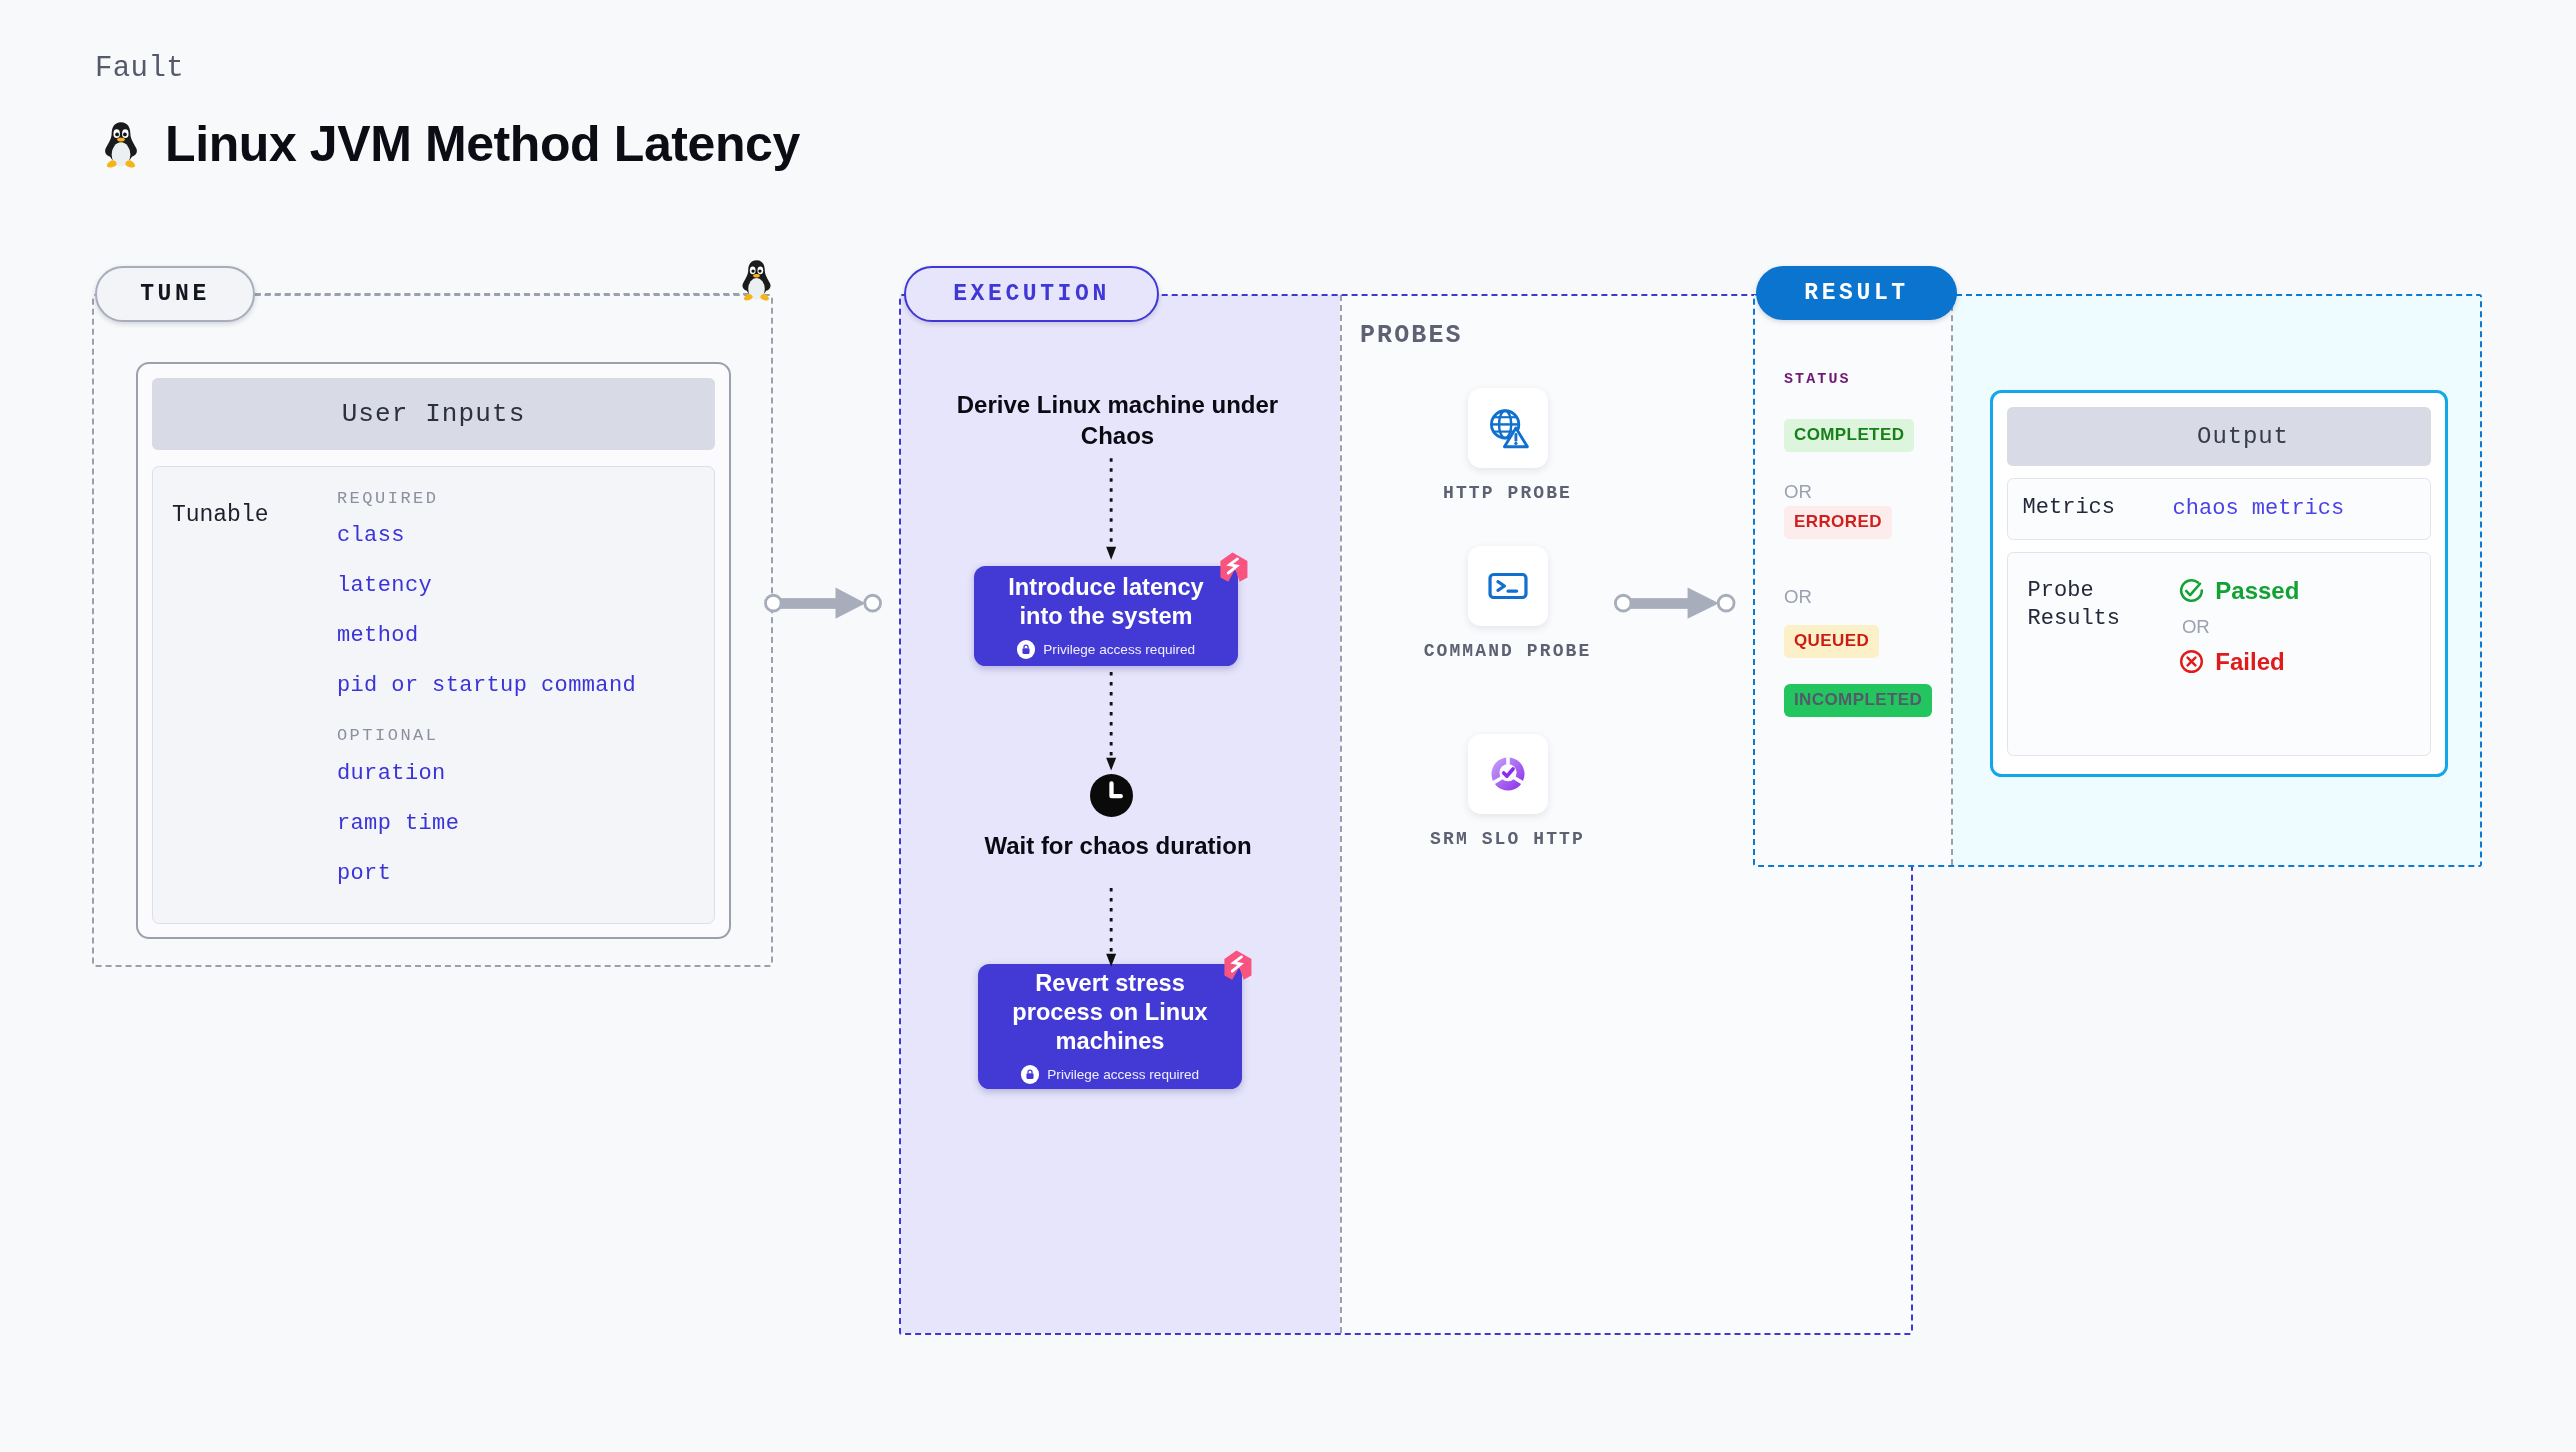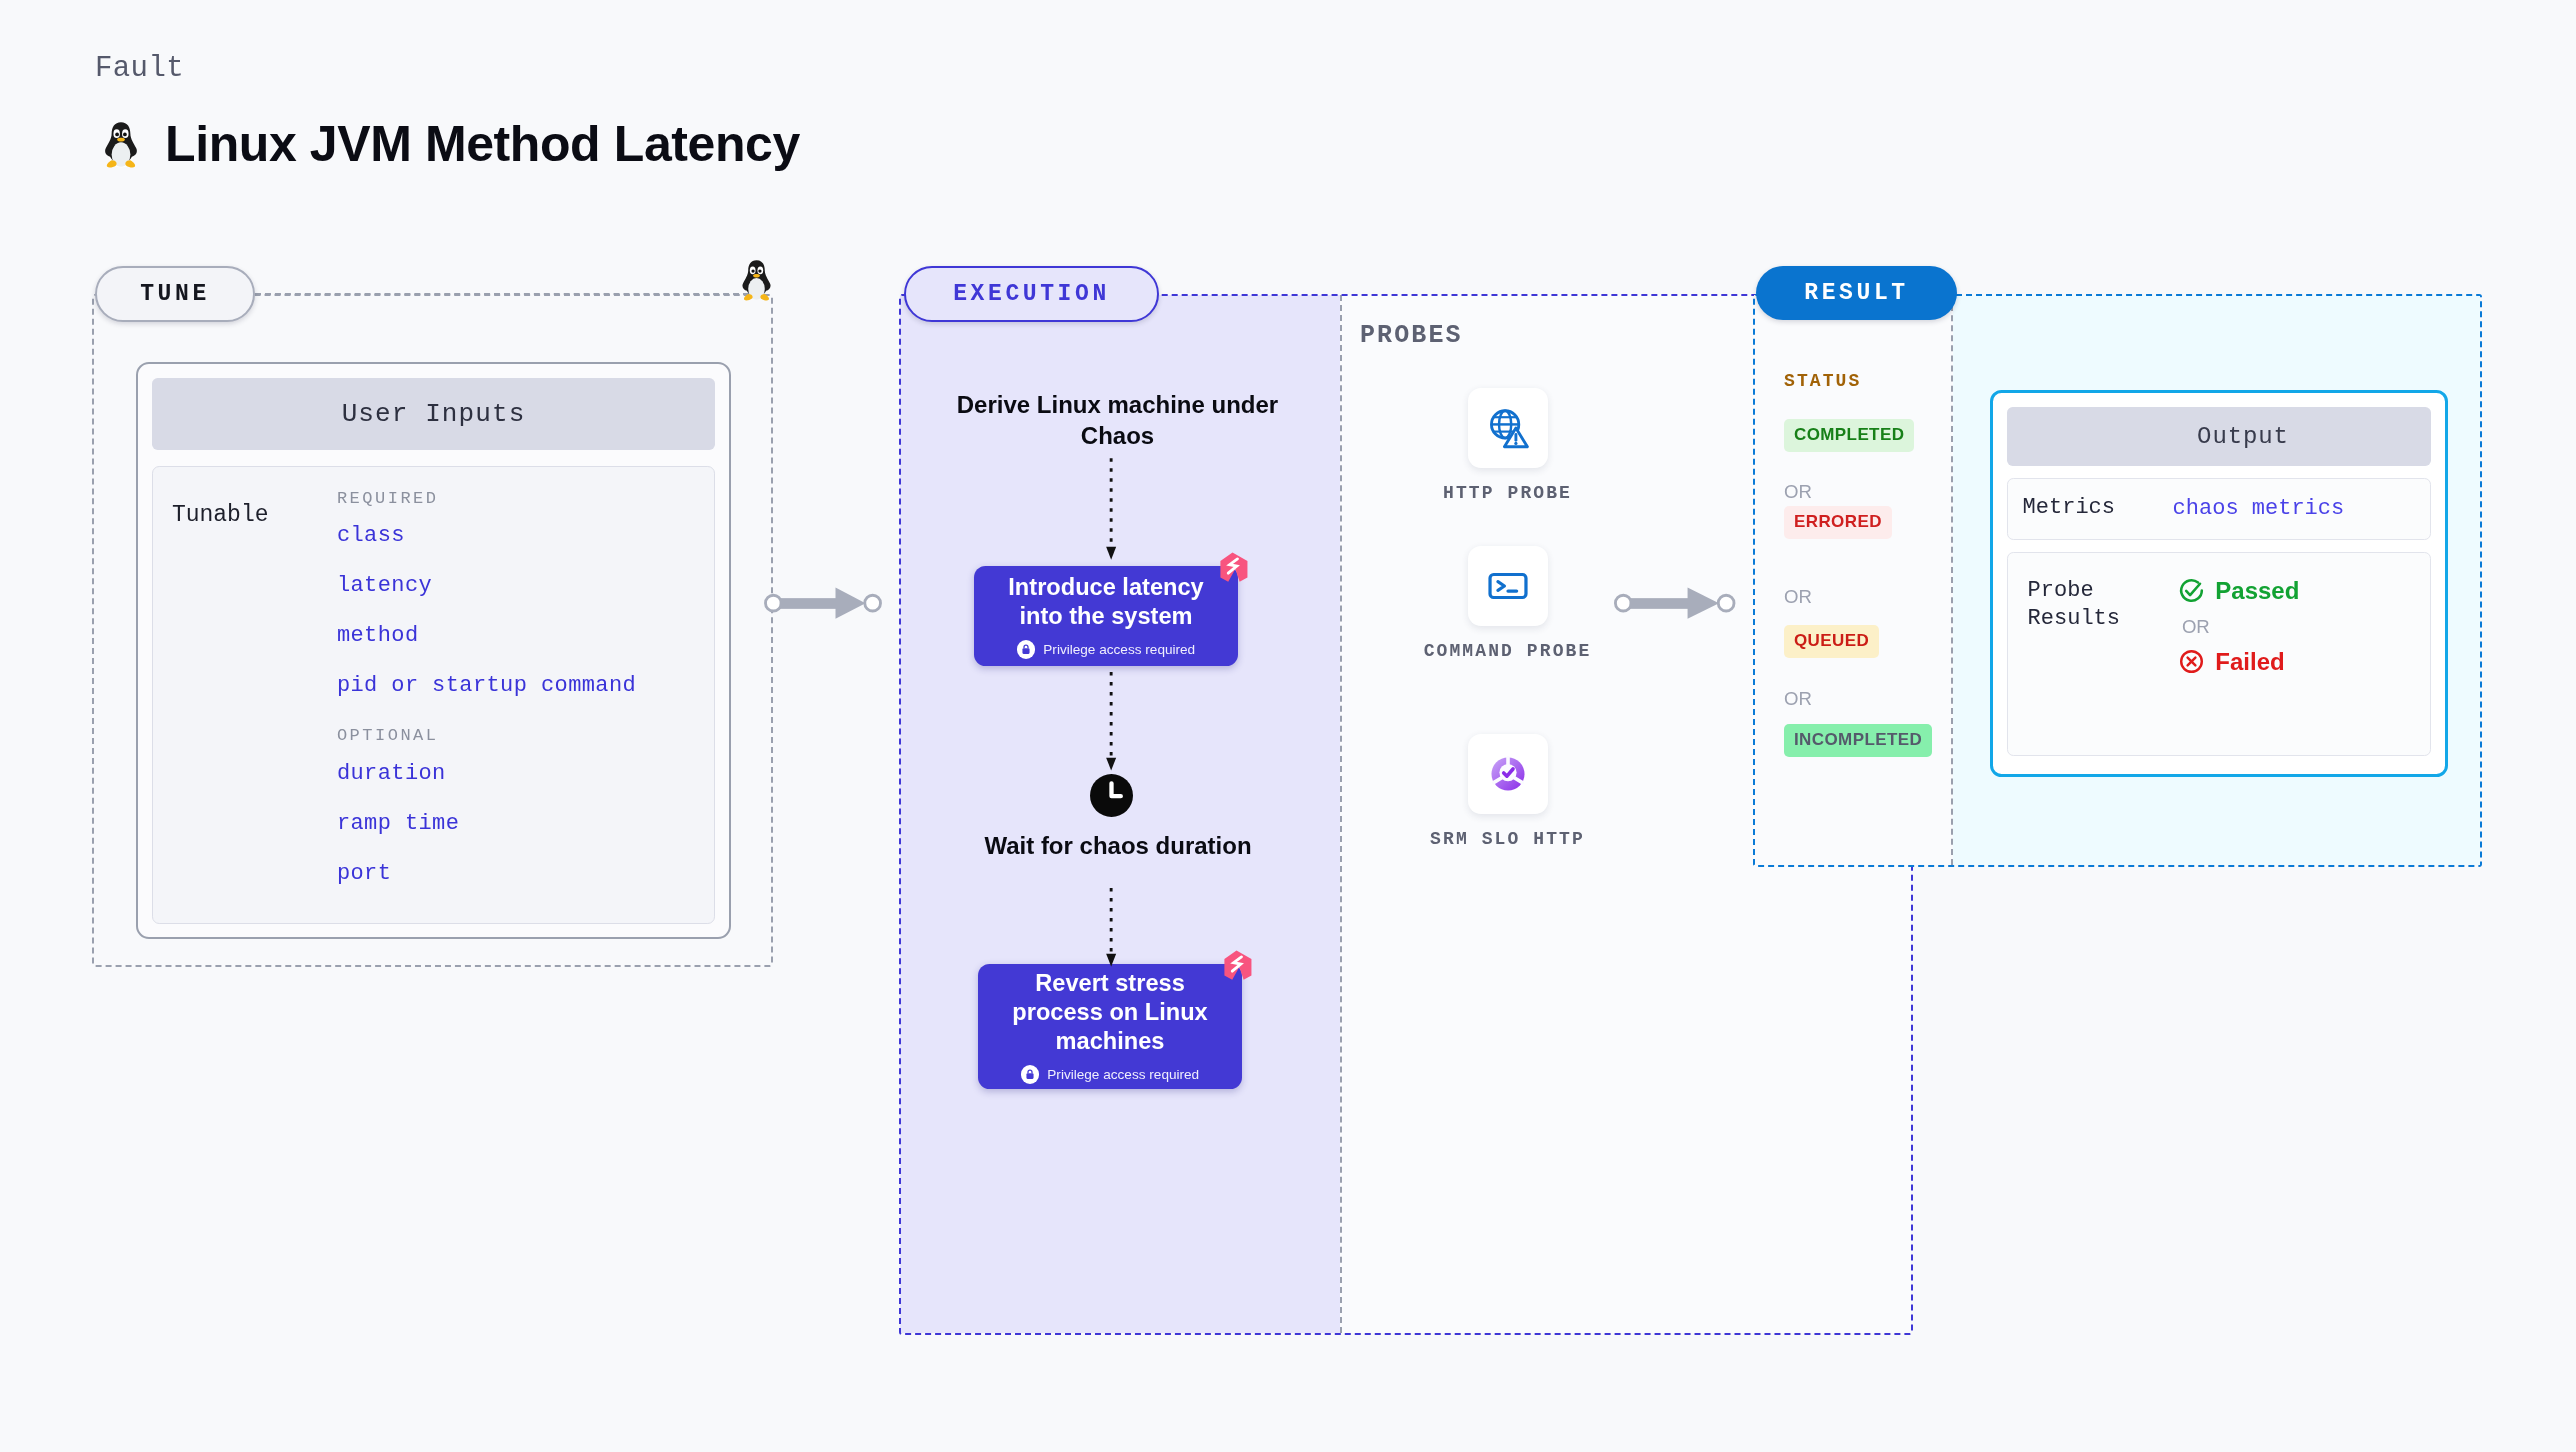--- a/index.html
+++ b/index.html
@@ -206,40 +206,40 @@
     background: #eefbff;
   }
   #result-badge {
     left: 1756px; top: 266px; width: 201px; height: 54px;
     background: #0a74cf; border: none;
     color: #ffffff; font-size: 23px;
   }
   #status-title {
     position: absolute; left: 1784px; top: 371px;
     font-family: "Liberation Mono", monospace;
-    font-size: 18px; color: #a16207; letter-spacing: 2.1px;
+    font-size: 15px; color: #701a75; letter-spacing: 2.1px;
     font-weight: bold;
   }
   .status-chip {
     position: absolute; left: 1784px;
     border-radius: 5px; padding: 6.4px 10px;
     font-size: 17px; font-weight: bold; letter-spacing: 0.4px;
   }
   .or-text {
     position: absolute; left: 1784px;
     font-size: 18.6px; color: #9ca1b0;
     font-family: "Liberation Sans", sans-serif;
   }
   #chip-completed { top: 419px; background: #dcf5dc; color: #178018; }
   #or-1 { top: 481px; }
   #or-2 { top: 586px; }
   #or-3 { top: 688px; }
   #chip-errored   { top: 506px; background: #fdecec; color: #cf2020; }
   #chip-queued    { top: 625px; background: #fcf0c8; color: #cb1d16; }
-  #chip-incomplete{ top: 724px; background: #86efac; color: #555a6b; }
+  #chip-incomplete{ top: 684px; background: #22c55e; color: #555a6b; border-radius: 6px; }
 
   #output-card {
     position: absolute; left: 1990px; top: 390px;
     width: 458px; height: 387px;
     background: #ffffff;
     border: 3.6px solid #12a7e8;
     border-radius: 11.5px;
     padding: 13.6px;
   }
   #output-header {

